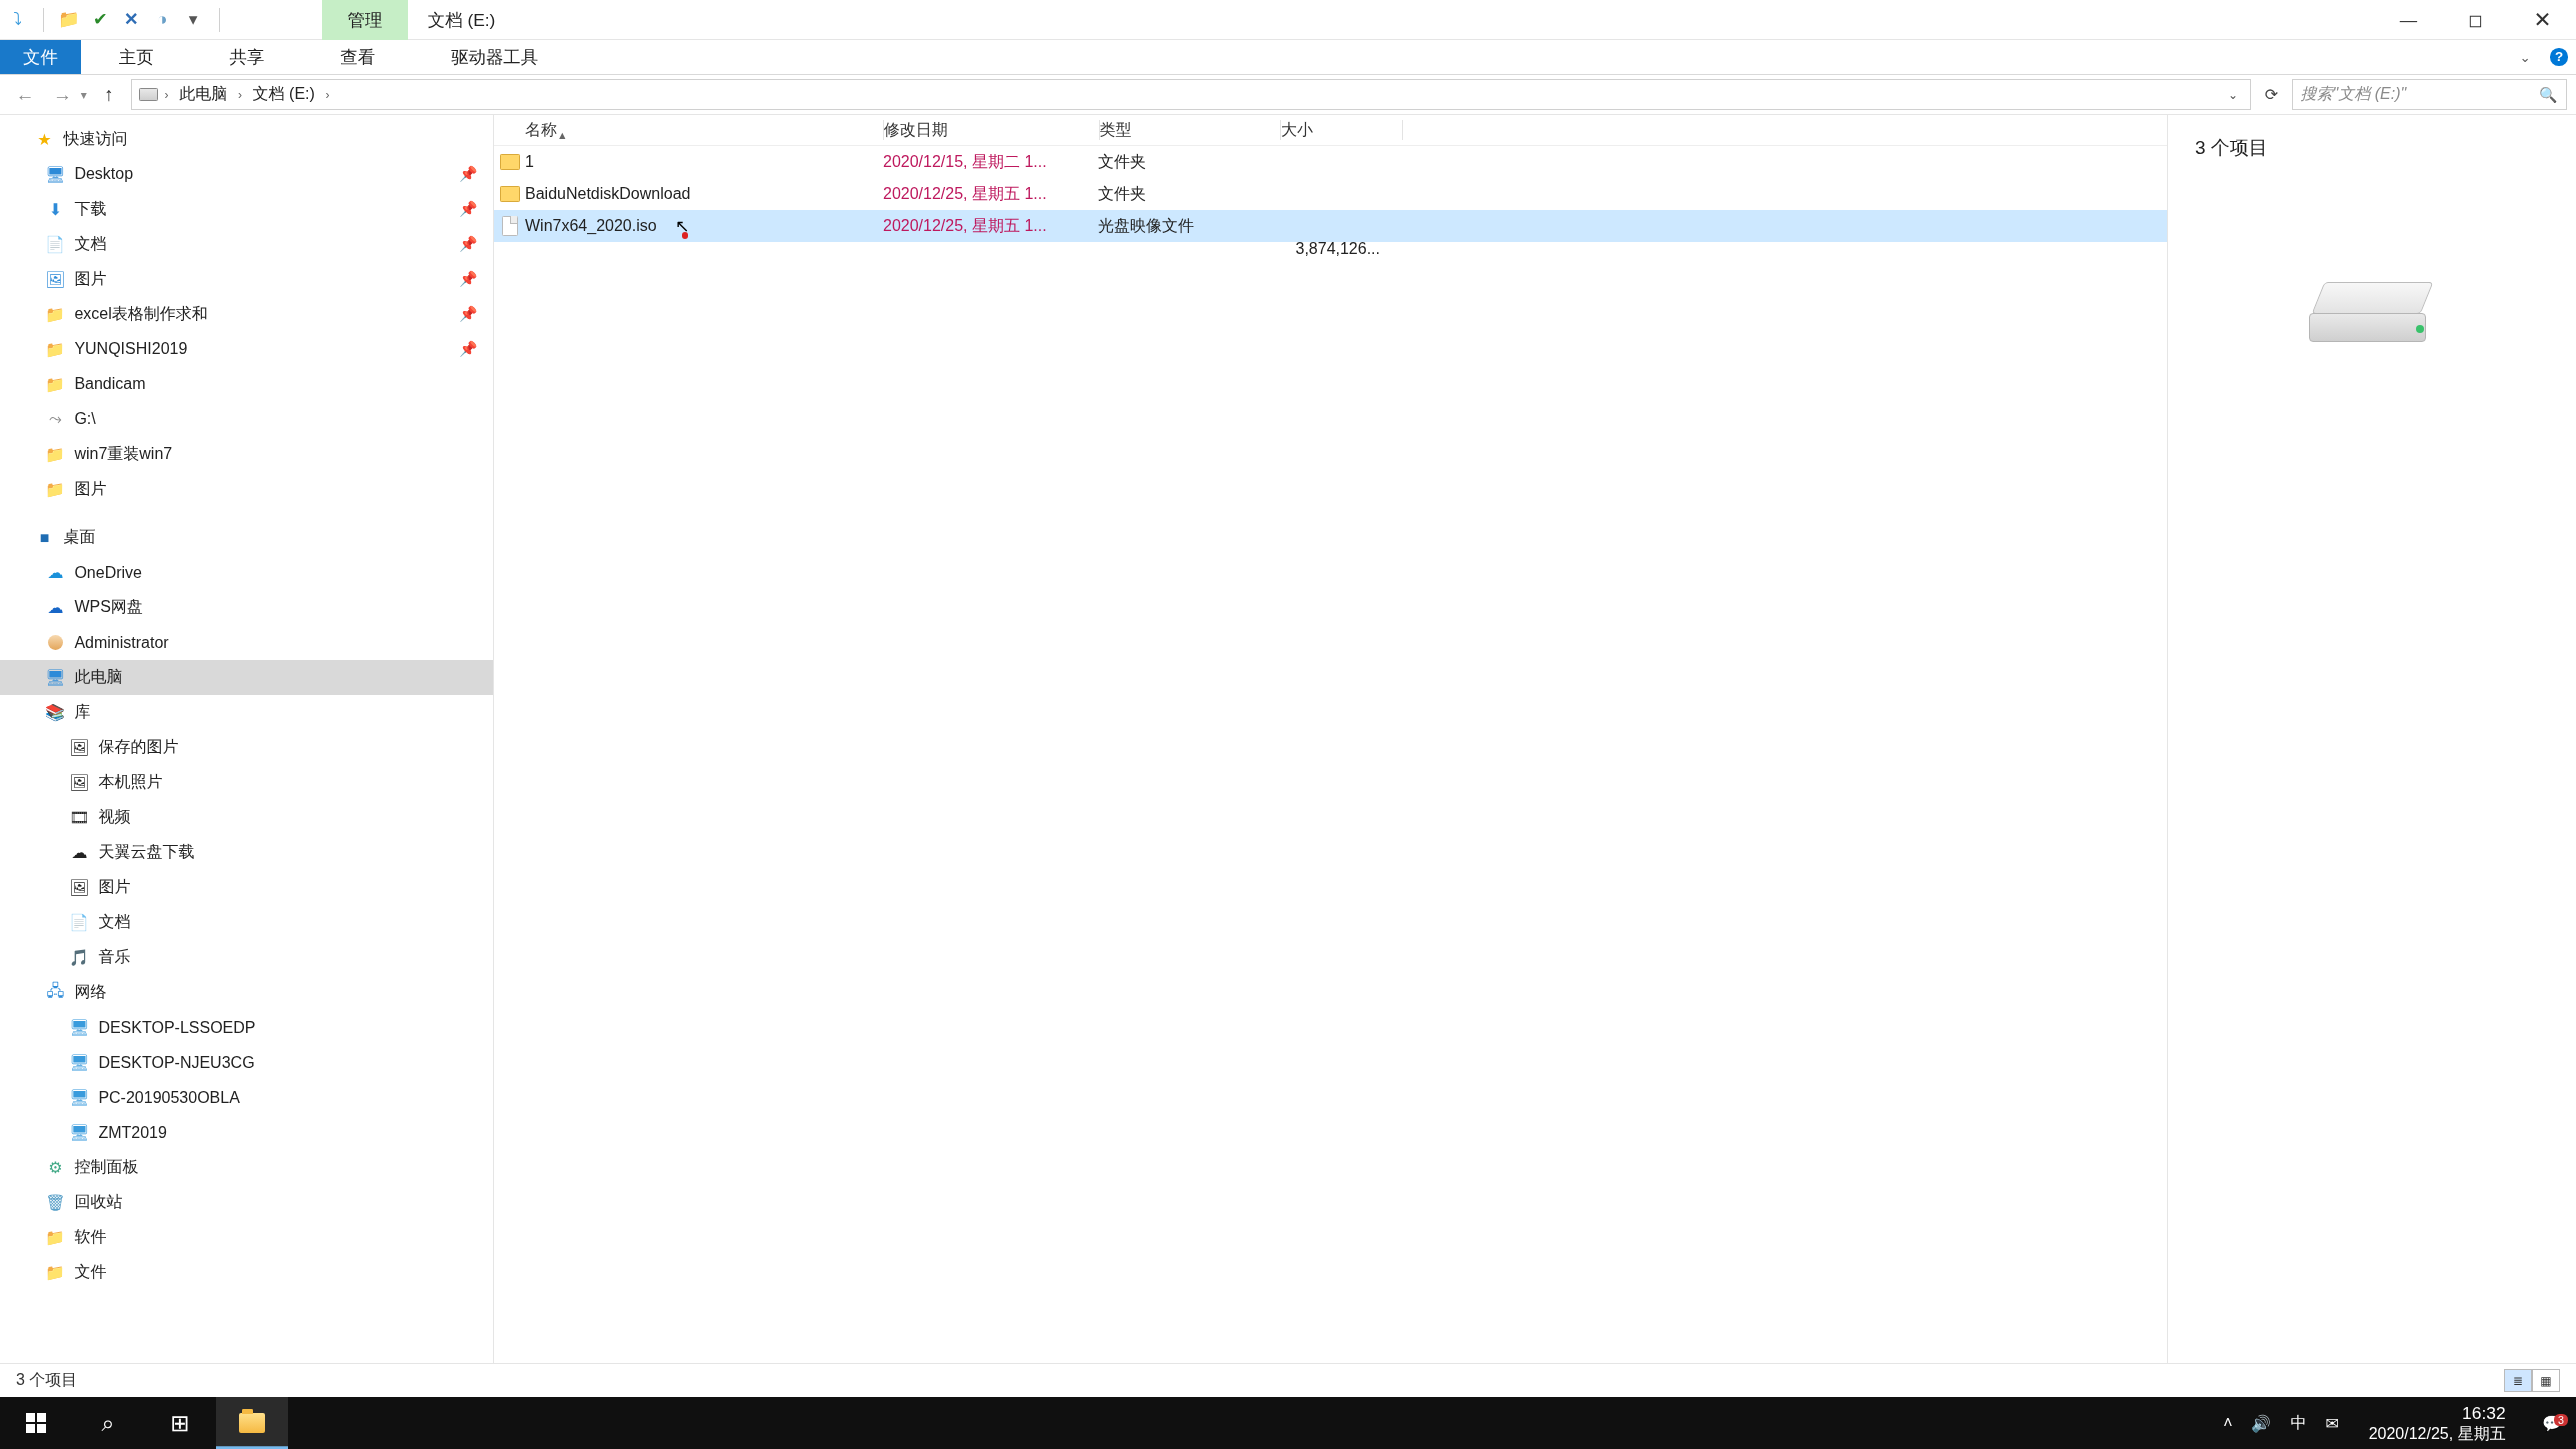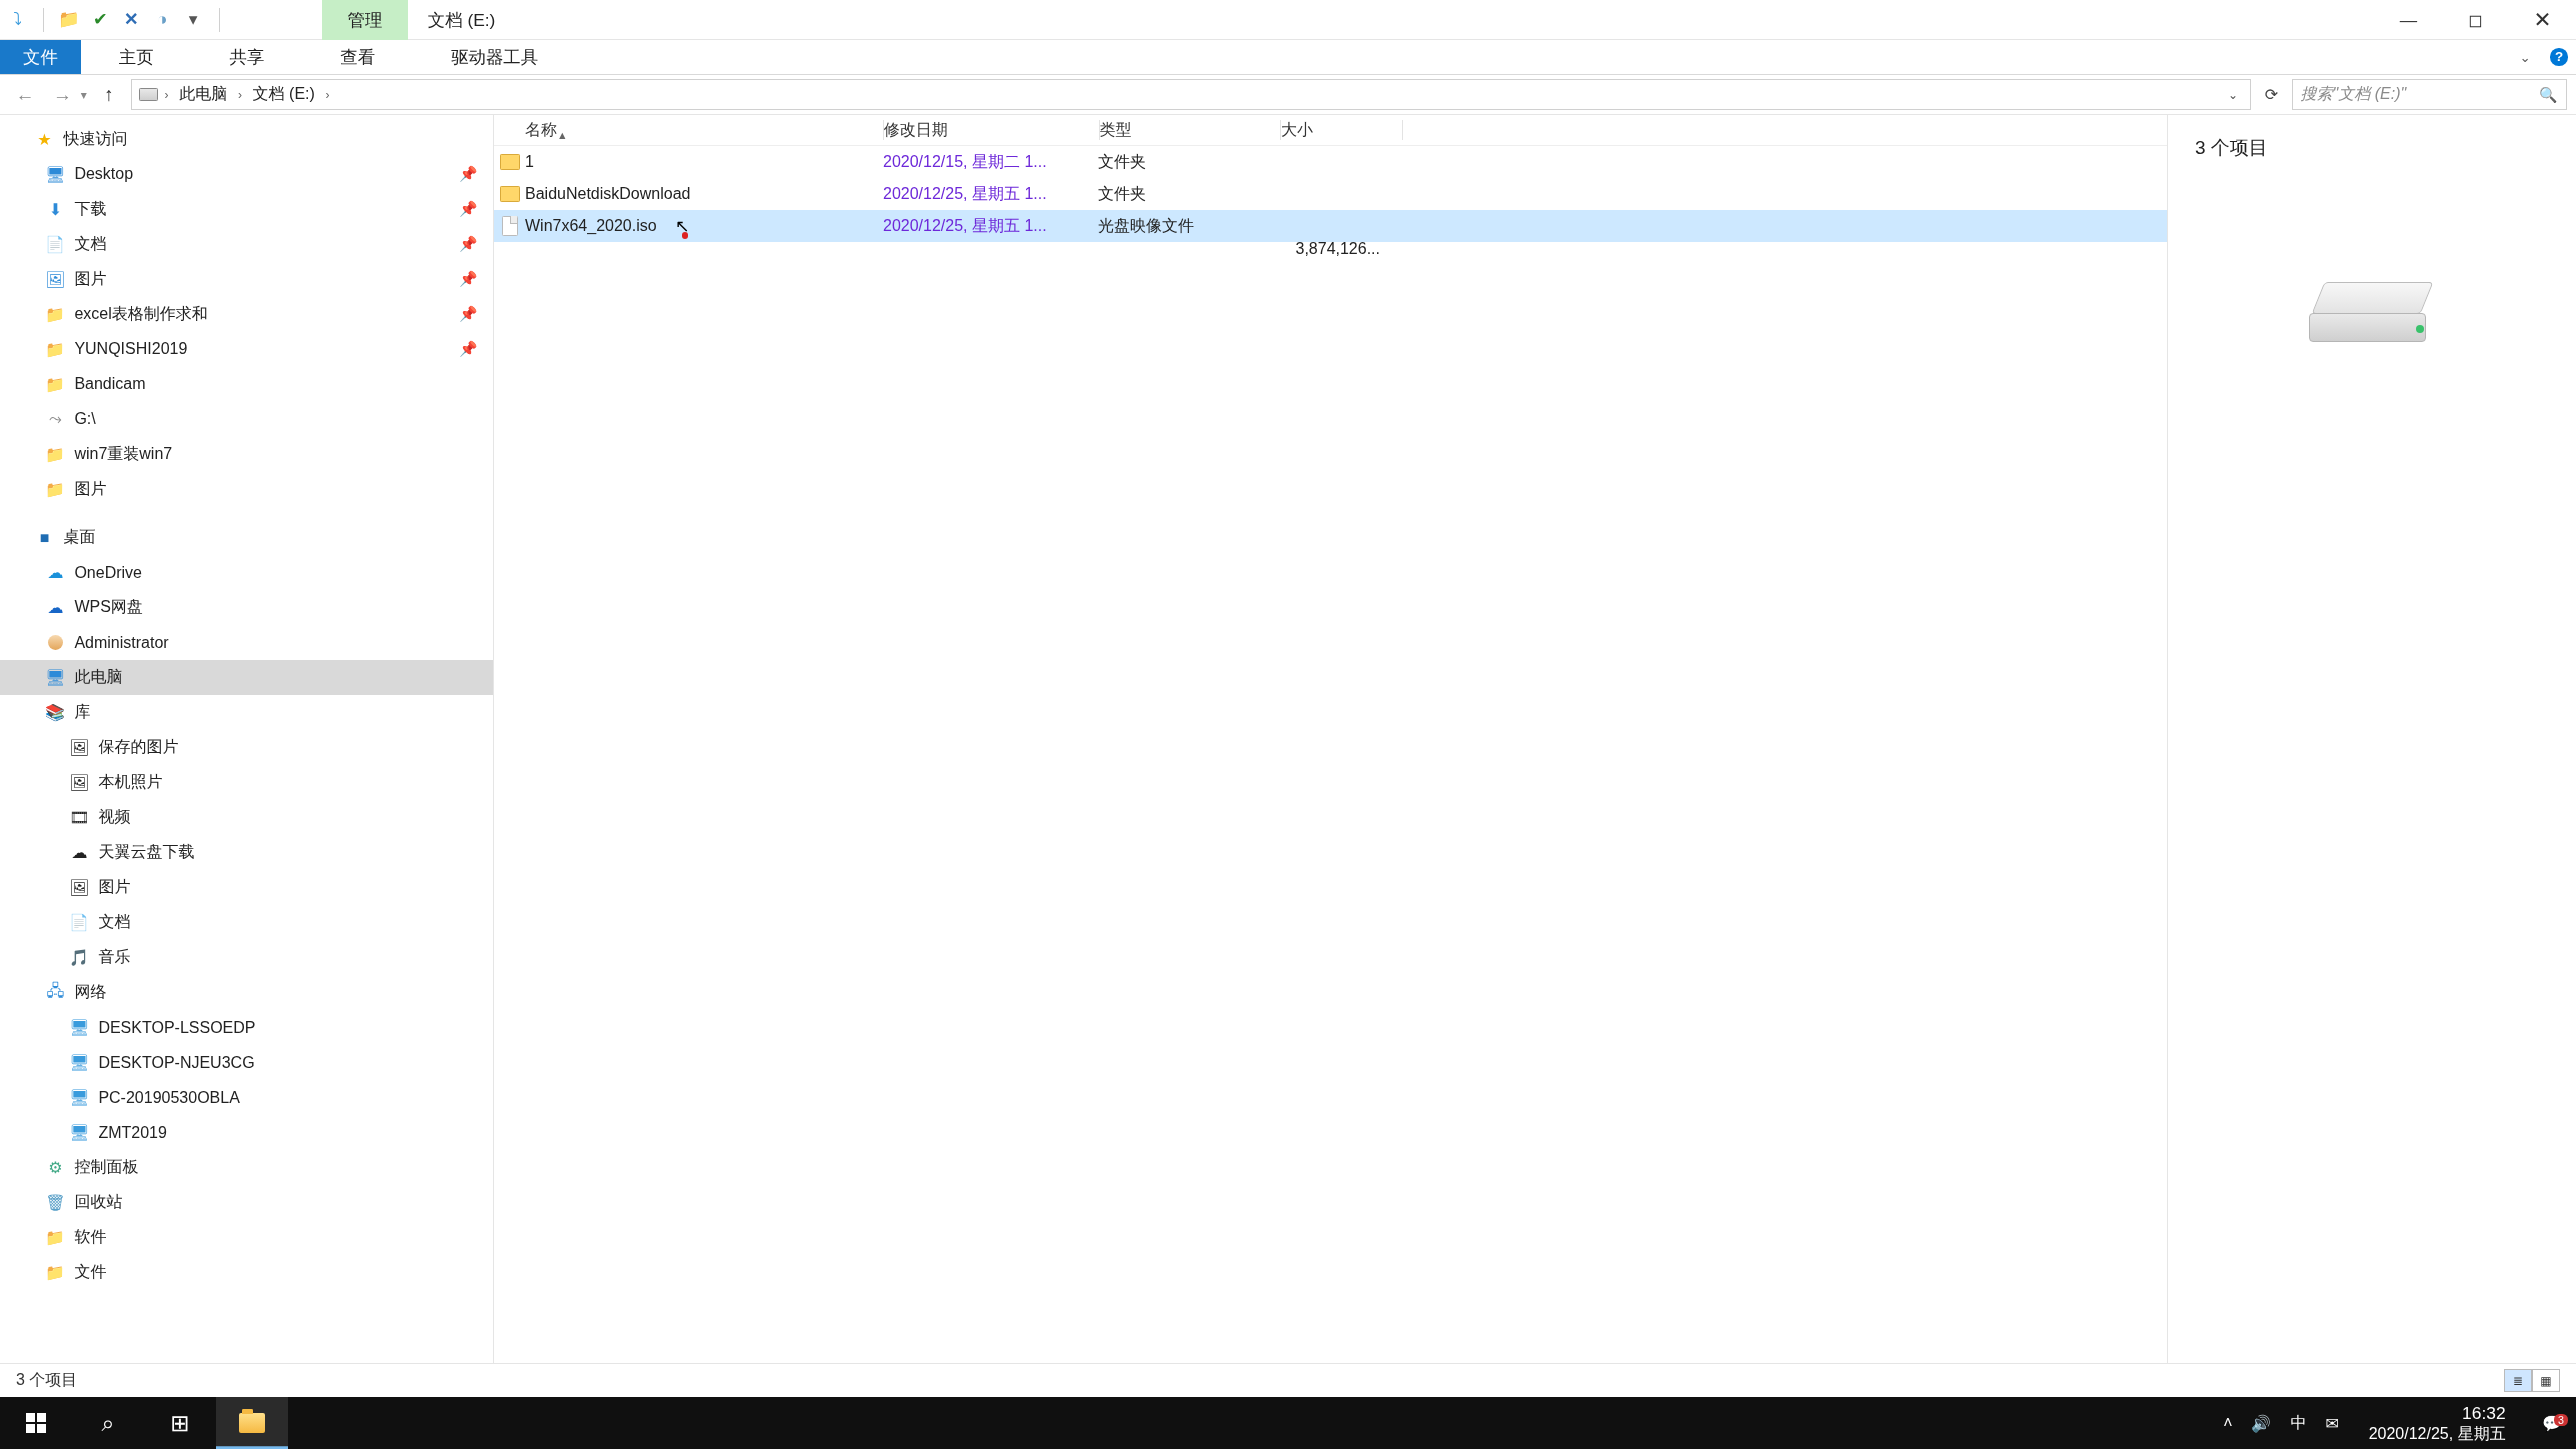--- a/index.html
+++ b/index.html
@@ -62,21 +62,21 @@
   .col-size { width: 121px; text-align: left; }
   .col-sep { width: 0.7px; height: 20px; background: #e3e3e3; margin-right: 0; }
 
   .filerow { height: 32px; display: flex; align-items: center; font-size: 16px; color: #222; }
   .filerow.selected { background: #cde8ff; }
   .frico { width: 31px; display: flex; justify-content: center; }
   .folder-ico { width: 20px; height: 16px; background: #ffd76a; border: 0.7px solid #d9a93a; border-radius: 1.3px; }
   .file-ico { width: 16px; height: 20px; background: #fff; border: 0.7px solid #bbb; border-radius: 1.3px; position: relative; }
   .file-ico::after { content:''; position:absolute; right:-0.7px; top:-0.7px; width:6.7px; height:6.7px; background:#eee; border-left:0.7px solid #bbb; border-bottom:0.7px solid #bbb; }
   .fr-name { width: 358px; }
-  .fr-date { width: 215px; color: #6d28d9; }
+  .fr-date { width: 215px; color: #be185d; }
   .fr-type { width: 181px; }
   .fr-size { width: 121px; text-align: right; padding-right: 20px; margin-top: 46px; }
 
   .cursor { position: absolute; font-size: 17.4px; color: #000; pointer-events: none; }
   .cursor .dot { position: absolute; left: 6.7px; top: 16px; width: 6.7px; height: 6.7px; background: #d22; border-radius: 50%; }
 
   
   .preview { width: 409px; border-left: 0.7px solid #e5e5e5; padding: 20px 27px; }
   .preview .count { font-size: 19px; color: #222; margin-bottom: 121px; }
   .drive3d { width: 127px; height: 60px; margin: 0 auto; position: relative; }

